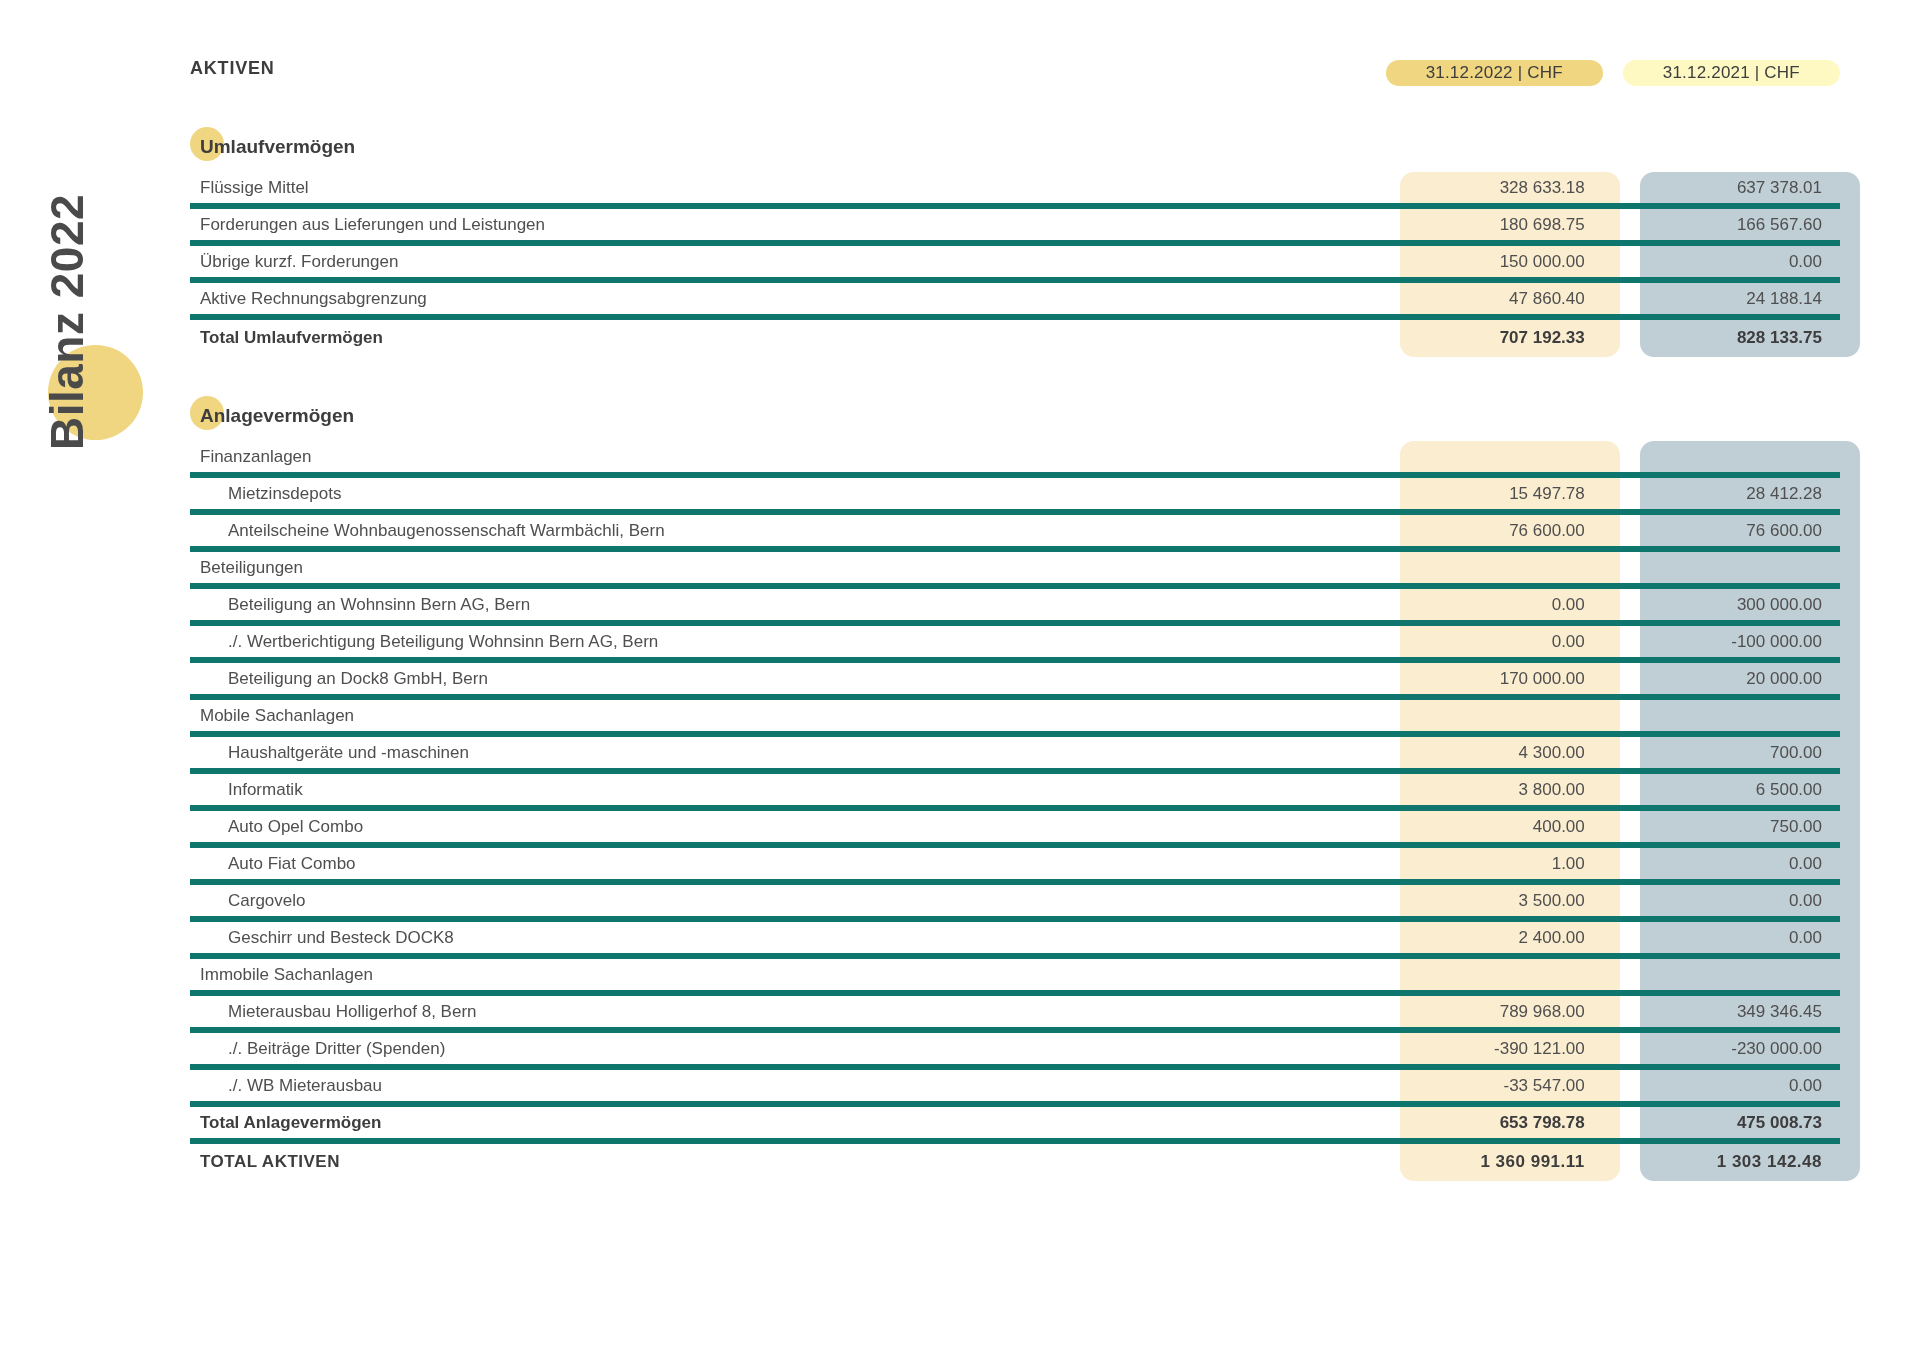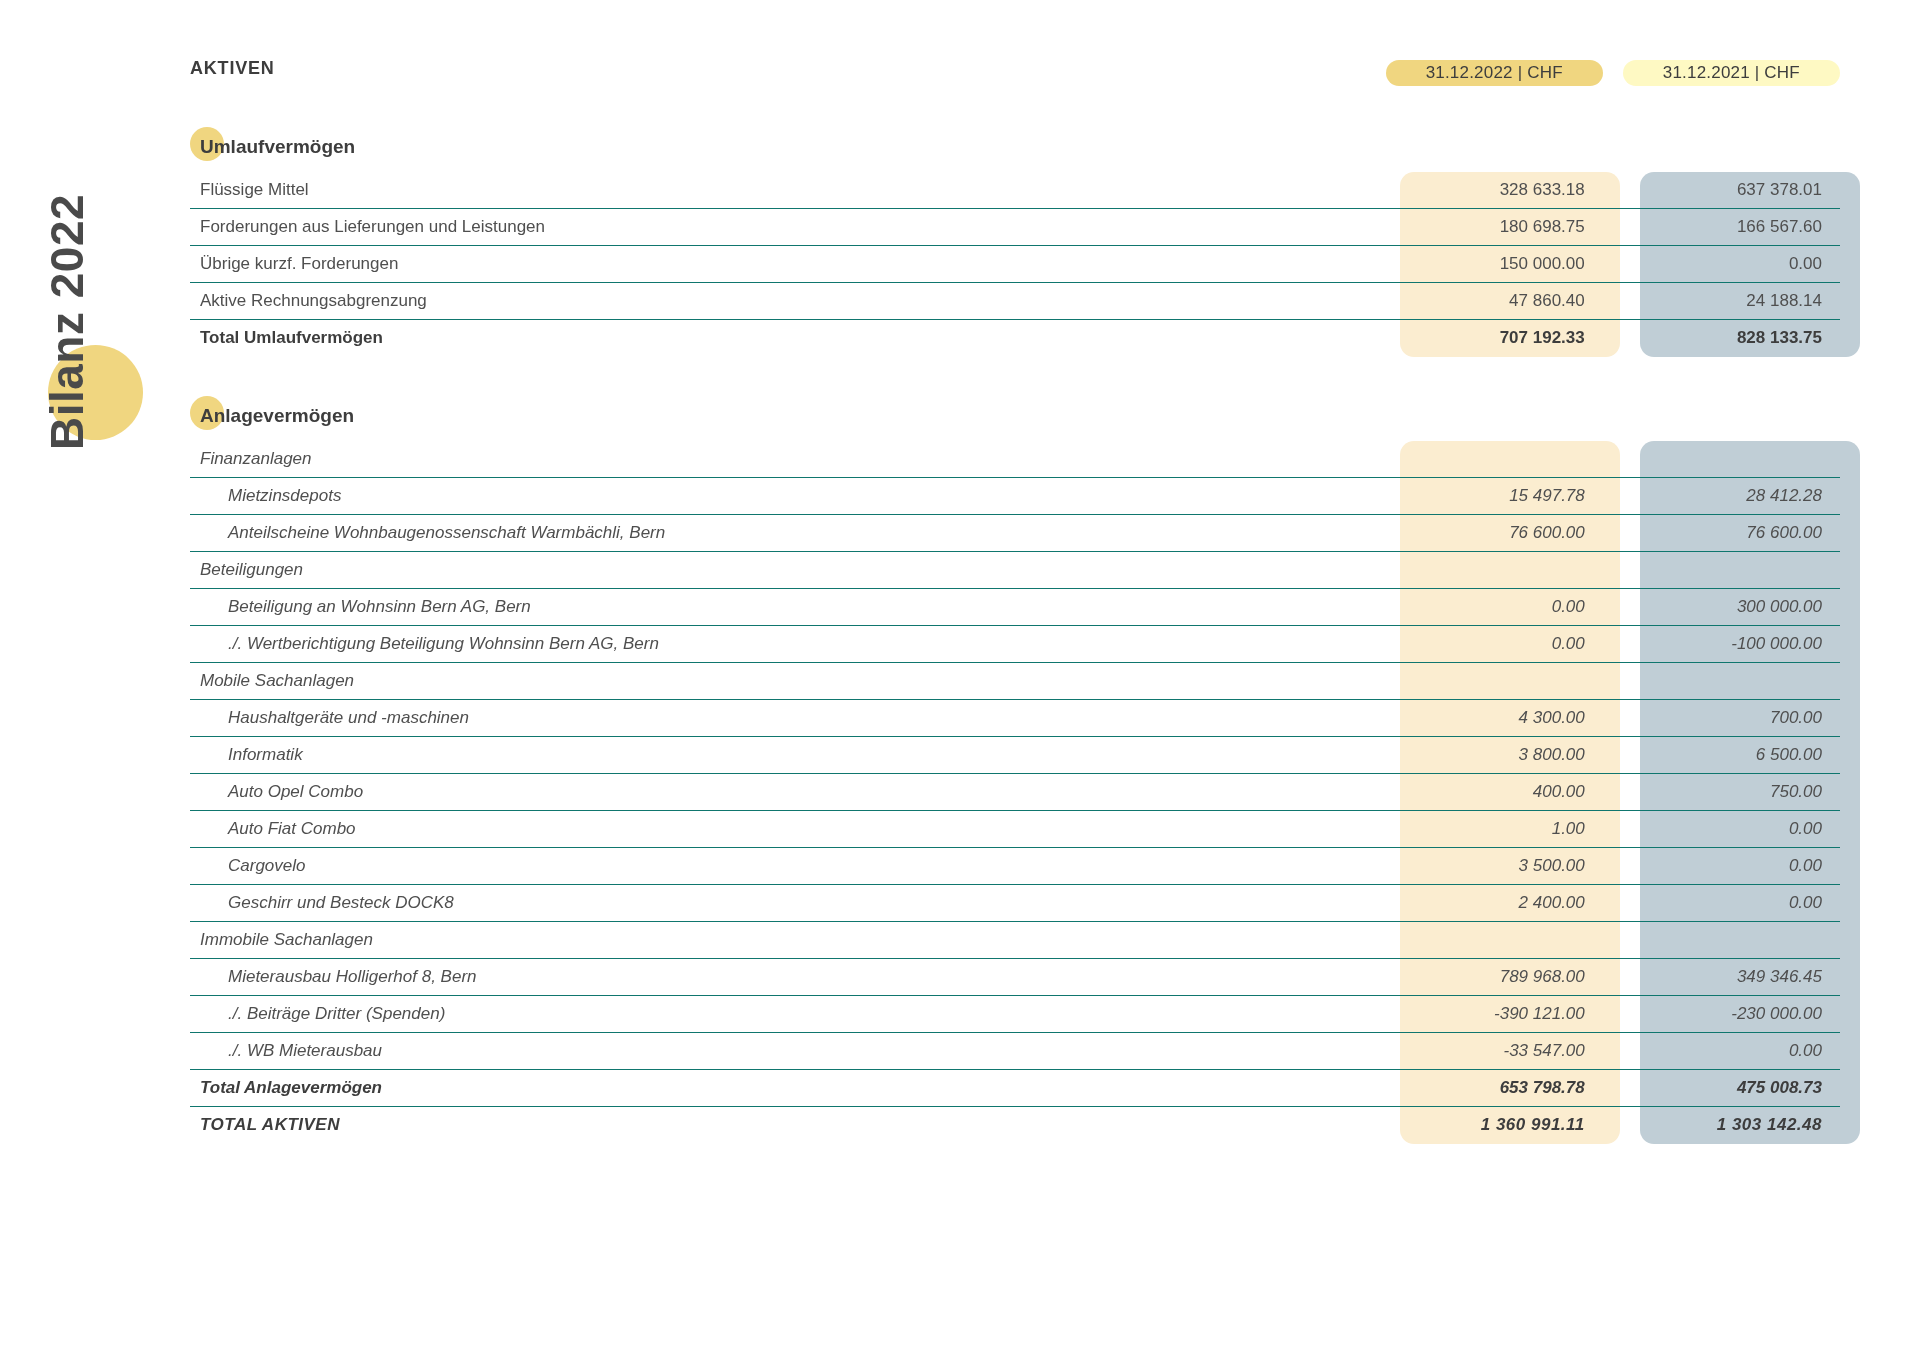--- a/index.html
+++ b/index.html
@@ -134,21 +134,21 @@
     color: #3d3d3d;
   }
 
   
   .rows { position: relative; z-index: 2; }
   .row {
     position: relative;
     display: flex;
     align-items: center;
     height: 37px;
-    border-bottom: 1px solid #0f766e;
+    border-bottom: 6px solid #0f766e;
   }
   .row.no-rule { border-bottom: 1px solid transparent; }
   .row .label {
     width: 1210px;
     font-size: 17px;
     color: #4f4f4f;
     white-space: nowrap;
     overflow: hidden;
   }
   .row .amt {
@@ -231,21 +231,21 @@
               <div class="amt">828 133.75</div>
             </div>
           </div>
           <div class="spacer-block"></div>
         </div>
         <div style="position: relative;">
           <div class="group-head">
             <span class="group-dot"></span>
             <span class="label">Anlagevermögen</span>
           </div>
-          <div class="rows" style="position: relative; font-style: italic;">
+          <div class="rows" style="position: relative;">
             <div class="band y top-round bottom-round" style="top: 0px; bottom: 0px;"></div>
             <div class="band b top-round bottom-round" style="top: 0px; bottom: 0px;"></div>
             <div class="row">
               <div class="label indent-1">Finanzanlagen</div>
               <div class="amt"></div>
               <div class="amt gap"></div>
               <div class="amt"></div>
             </div>
             <div class="row">
               <div class="label indent-2">Mietzinsdepots</div>
@@ -269,20 +269,26 @@
               <div class="label indent-2">Beteiligung an Wohnsinn Bern AG, Bern</div>
               <div class="amt">0.00</div>
               <div class="amt gap"></div>
               <div class="amt">300 000.00</div>
             </div>
             <div class="row">
               <div class="label indent-2">./. Wertberichtigung Beteiligung Wohnsinn Bern AG, Bern</div>
               <div class="amt">0.00</div>
               <div class="amt gap"></div>
               <div class="amt">-100 000.00</div>
+            </div>
+            <div class="row">
+              <div class="label indent-2">Beteiligung an Dock8 GmbH, Bern</div>
+              <div class="amt">170 000.00</div>
+              <div class="amt gap"></div>
+              <div class="amt">20 000.00</div>
             </div>
             <div class="row">
               <div class="label indent-1">Mobile Sachanlagen</div>
               <div class="amt"></div>
               <div class="amt gap"></div>
               <div class="amt"></div>
             </div>
             <div class="row">
               <div class="label indent-2">Haushaltgeräte und -maschinen</div>
               <div class="amt">4 300.00</div>

